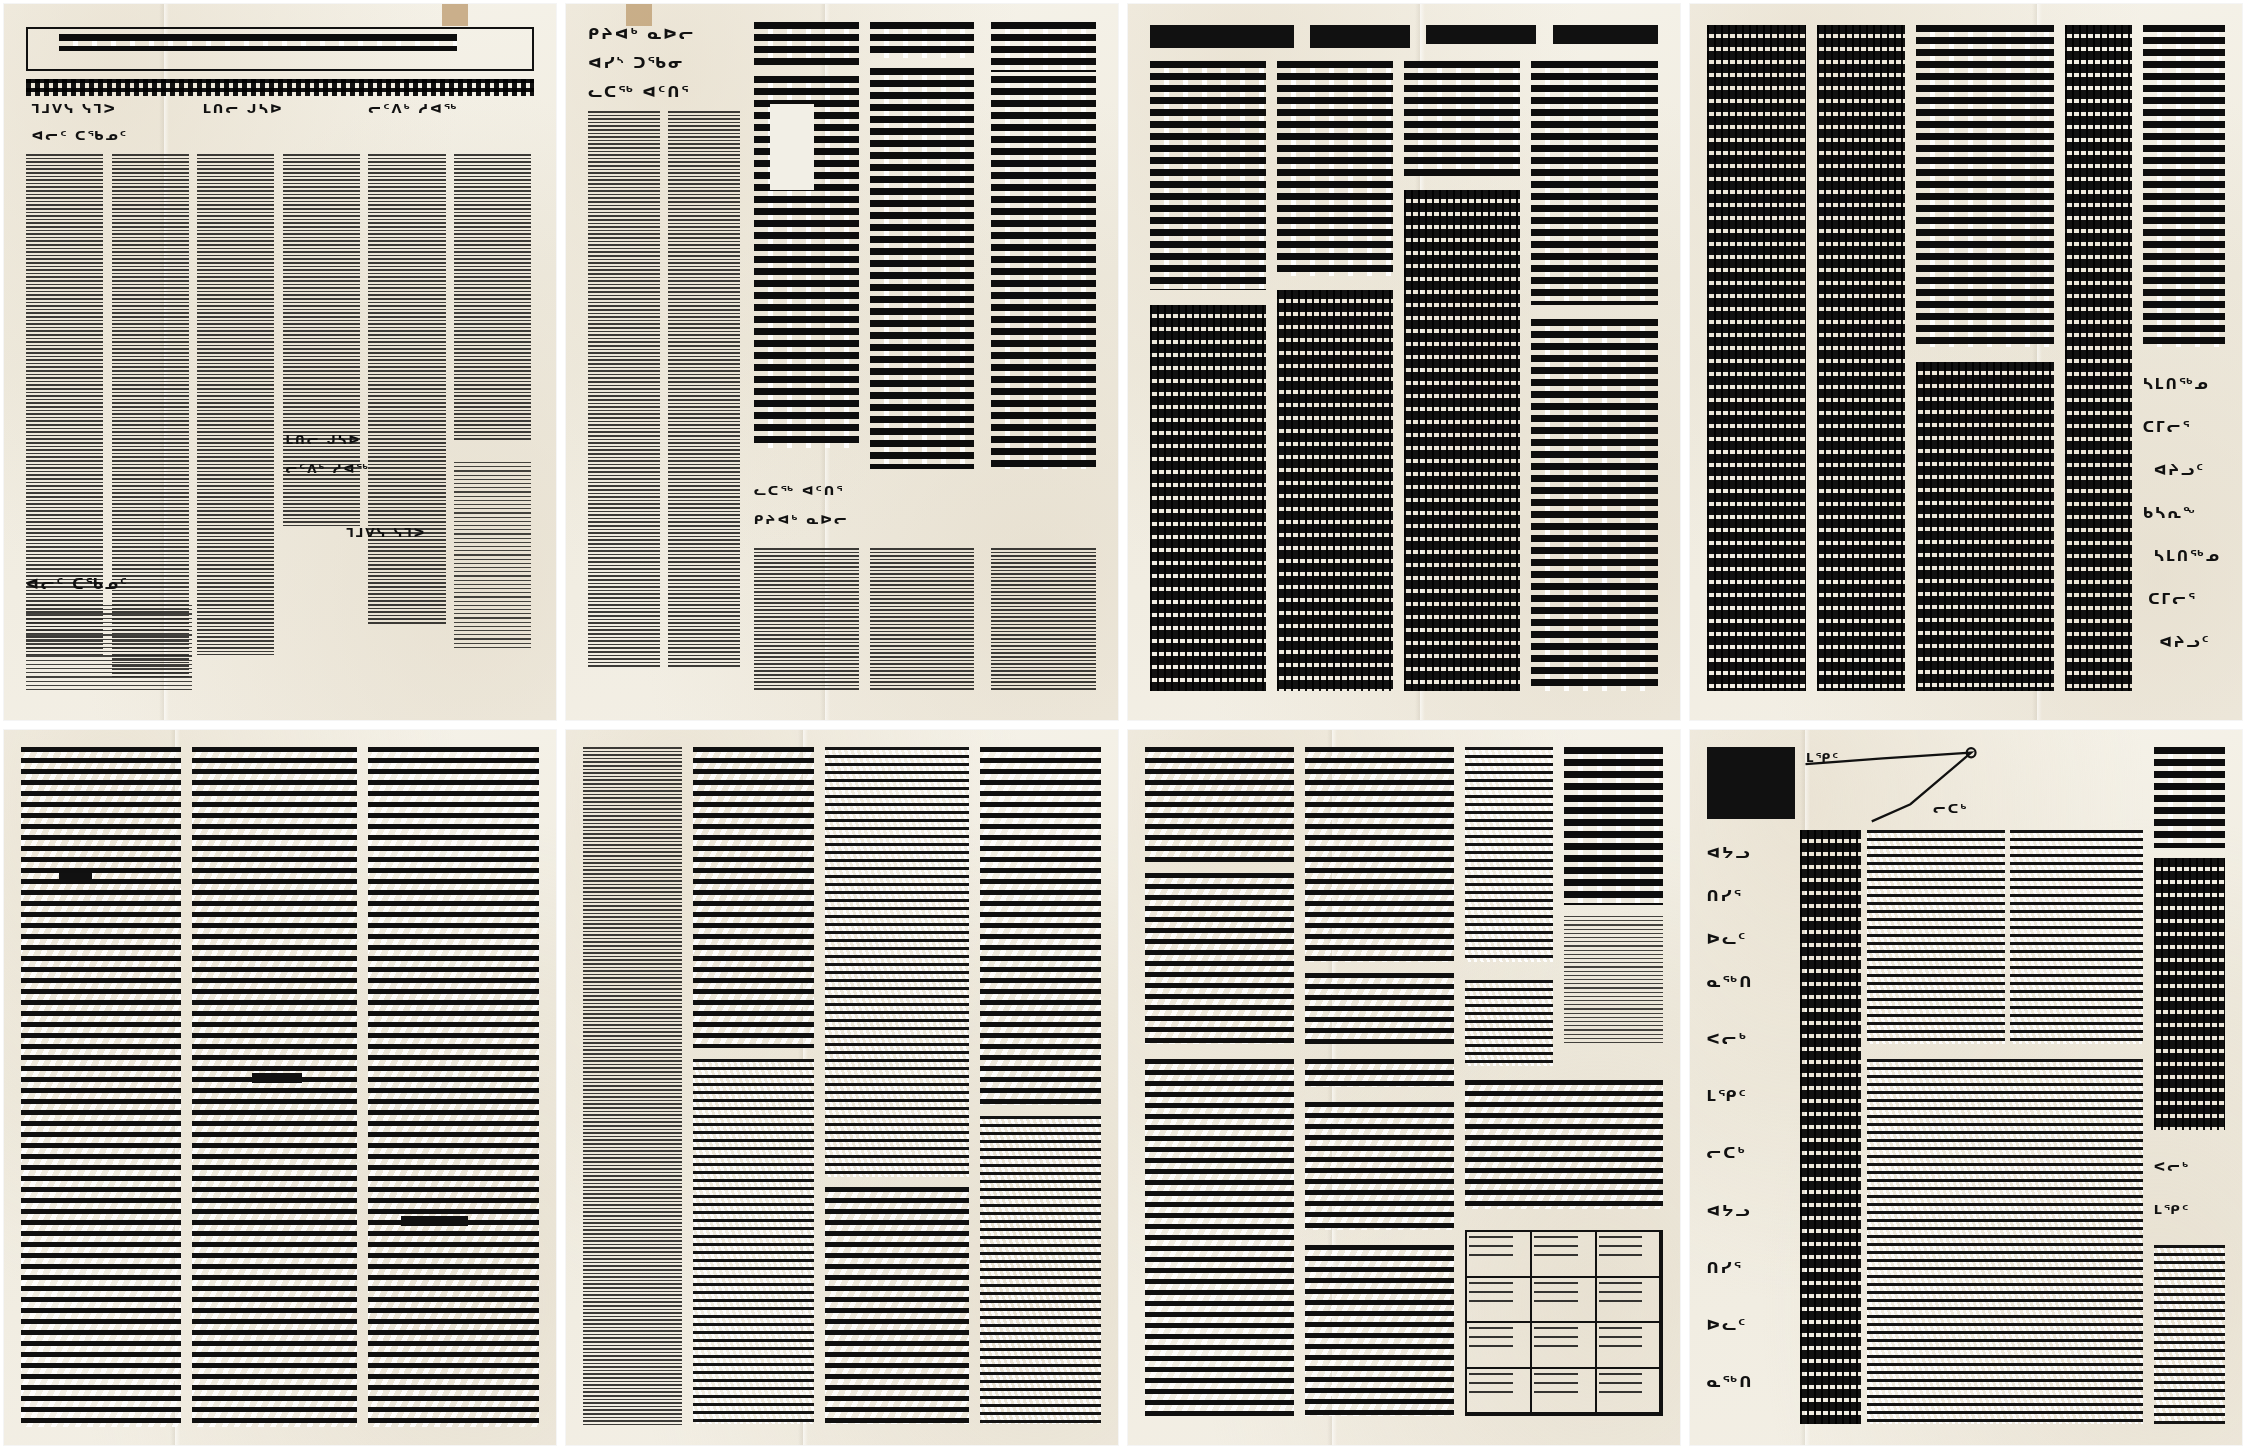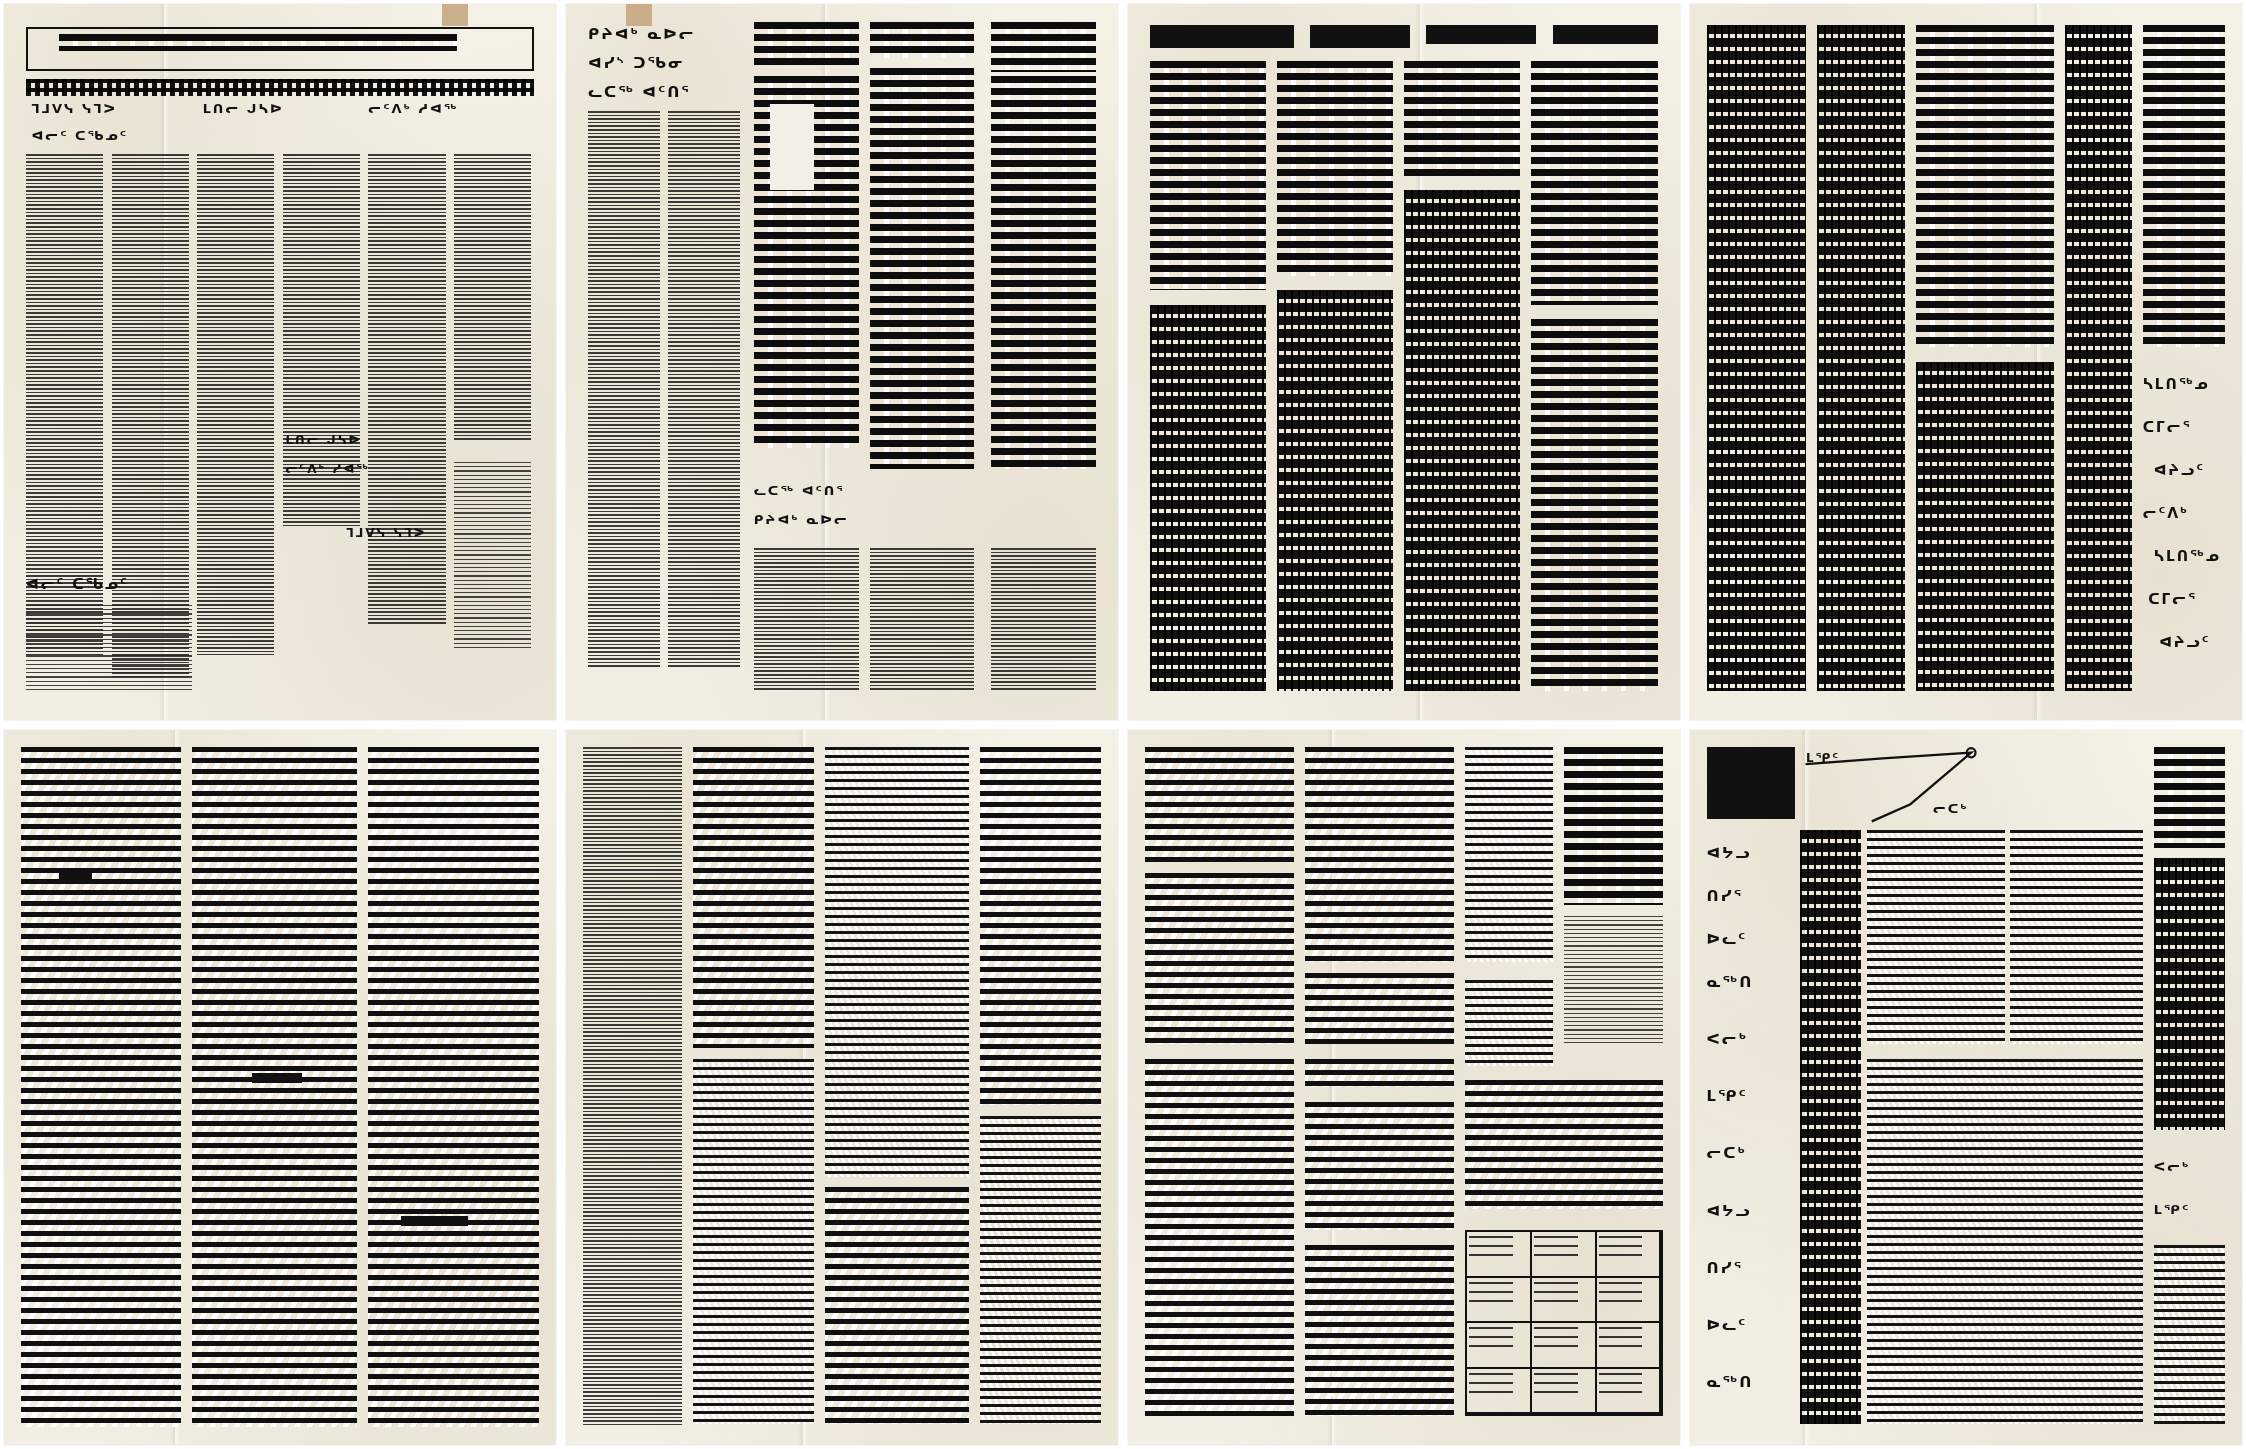--- a/index.html
+++ b/index.html
@@ -235,21 +235,21 @@
       <div class="tickcol" style="left:3%;  top:3%;  width:18%; height:93%;"></div>
       <div class="tickcol" style="left:23%; top:3%;  width:16%; height:93%;"></div>
       <div class="heavycol" style="left:41%; top:3%;  width:25%; height:45%;"></div>
       <div class="tickcol" style="left:41%; top:50%; width:25%; height:46%;"></div>
       <div class="tickcol" style="left:68%; top:3%;  width:12%; height:93%;"></div>
       <div class="heavycol" style="left:82%; top:3%;  width:15%; height:45%;"></div>
 
       <div class="glyphline" style="left:82%; top:52%; font-size:14px;">ᓴᒪᑎᖅᓄ</div>
       <div class="glyphline" style="left:82%; top:58%; font-size:14px;">ᑕᒥᓕᕐ</div>
       <div class="glyphline" style="left:84%; top:64%; font-size:14px;">ᐊᔨᓗᑦ</div>
-      <div class="glyphline" style="left:82%; top:70%; font-size:14px;">ᓕᑦᐱᒃ</div>
+      <div class="glyphline" style="left:82%; top:70%; font-size:14px;">ᑲᓴᕆᖕ</div>
       <div class="glyphline" style="left:84%; top:76%; font-size:14px;">ᓴᒪᑎᖅᓄ</div>
       <div class="glyphline" style="left:83%; top:82%; font-size:14px;">ᑕᒥᓕᕐ</div>
       <div class="glyphline" style="left:85%; top:88%; font-size:14px;">ᐊᔨᓗᑦ</div>
     </div>
   </div>
 
   <div class="sheet">
     <div class="paper"></div>
     <div class="fold" style="left:30%;"></div>
     <div class="ink-layer">

